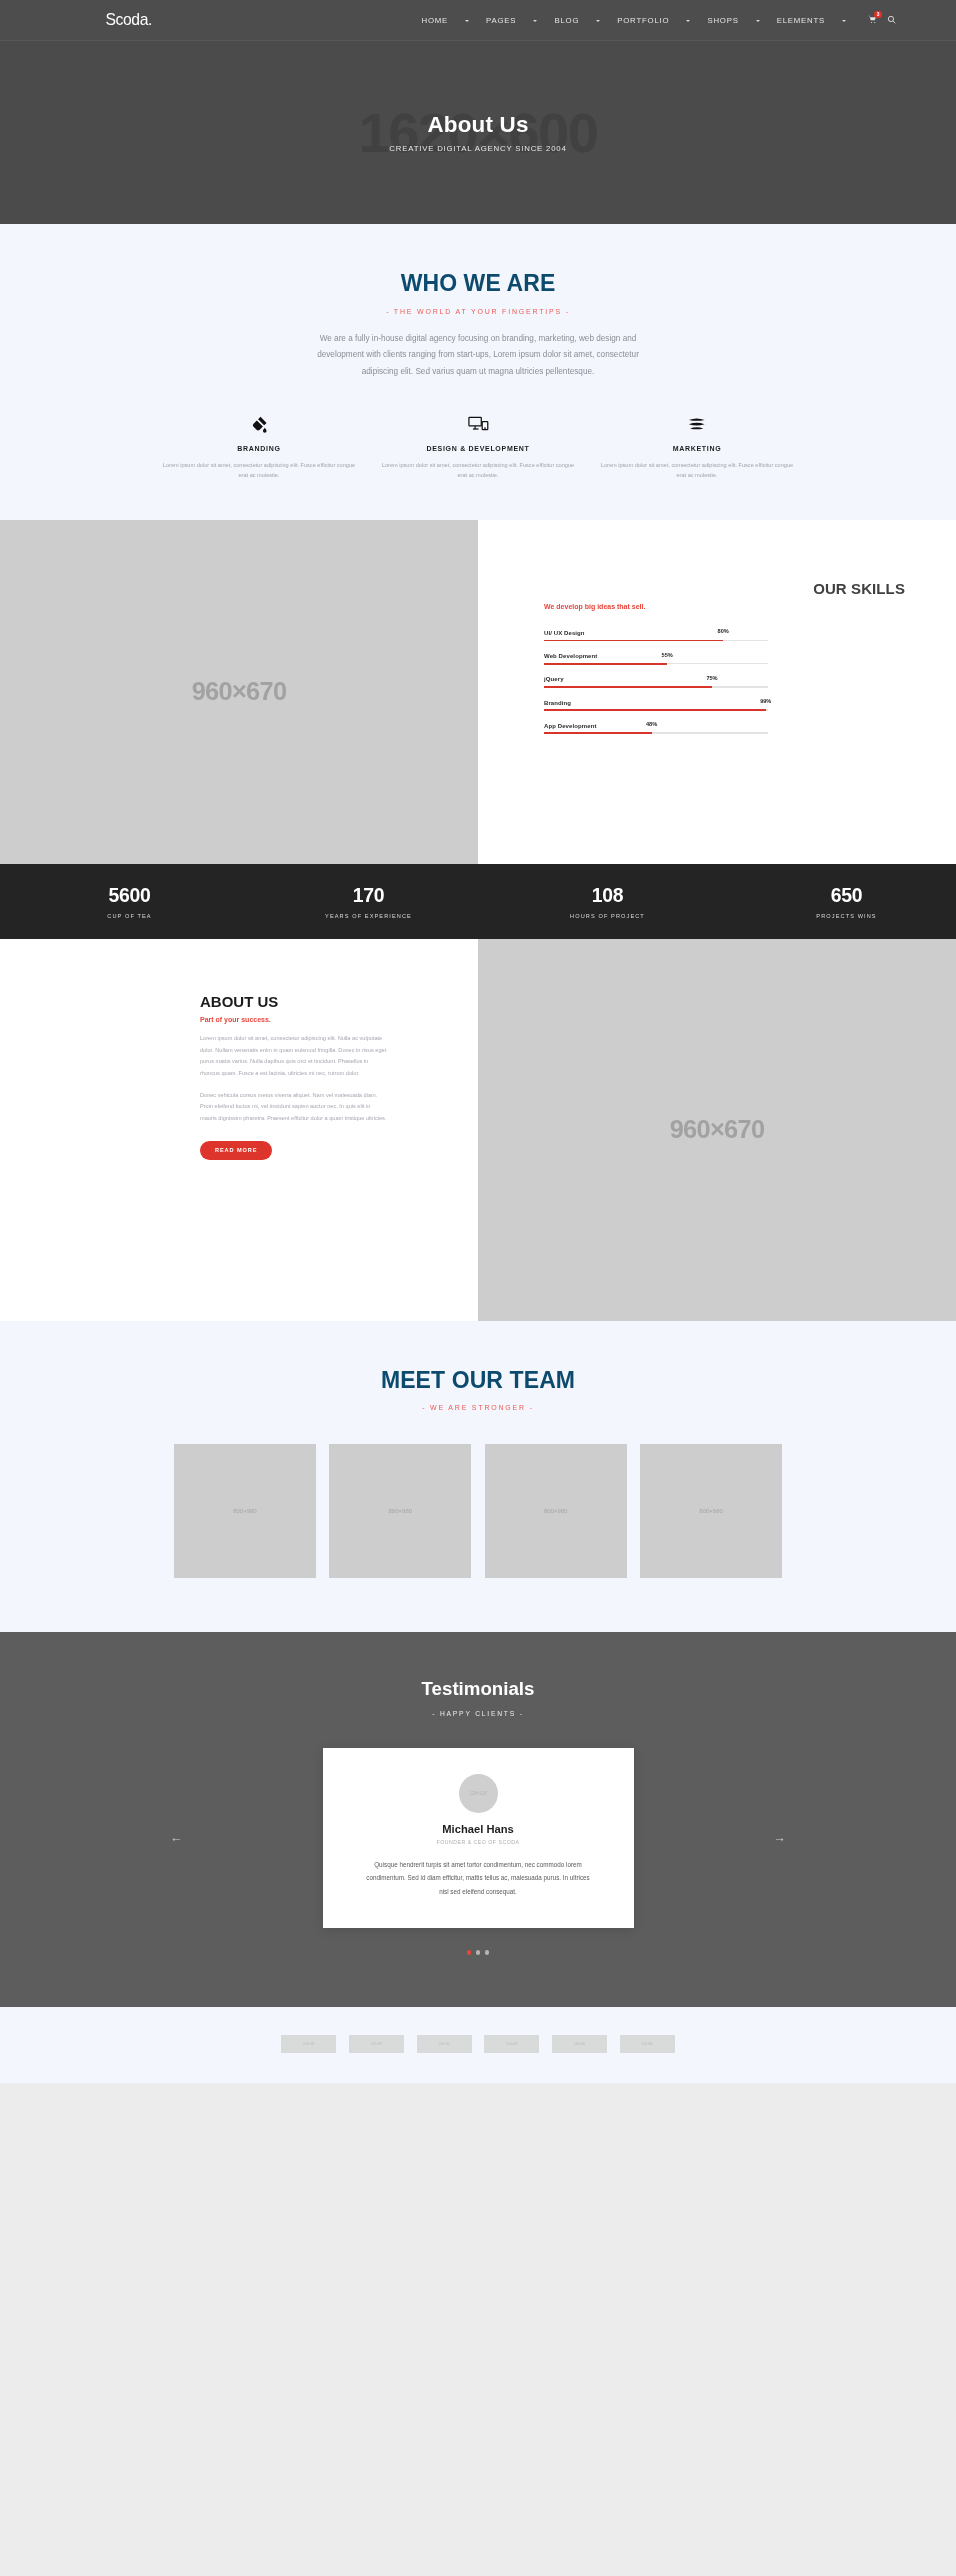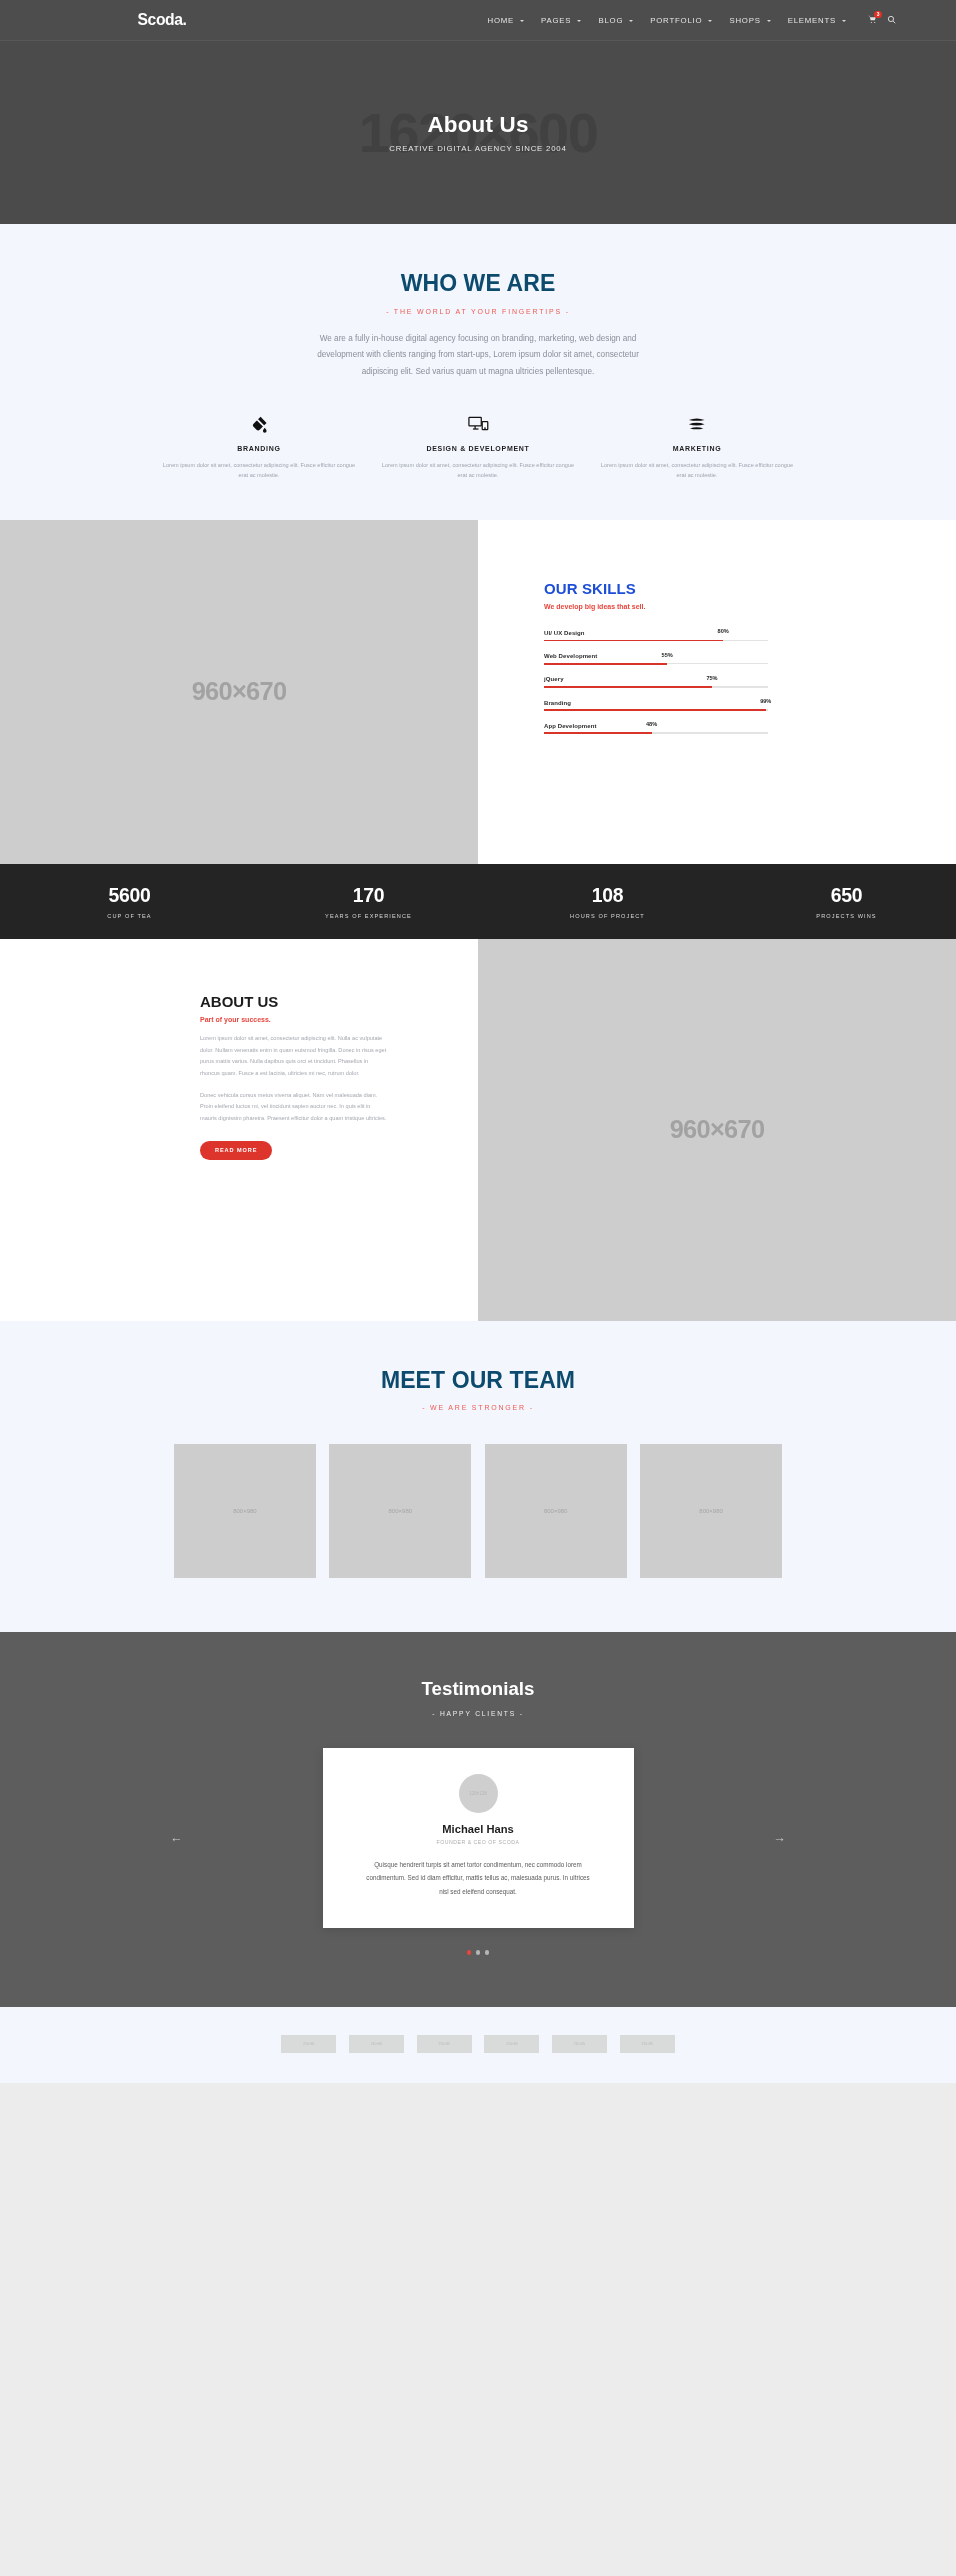--- a/index.html
+++ b/index.html
@@ -13,27 +13,27 @@
   .page { width:956px; margin:0 auto; position:relative; }
 
   
   .header {
     height:41px; background:#4d4d4d; display:flex; align-items:center;
     justify-content:center; position:relative; z-index:30;
     border-bottom:0.7px solid #575757;
   }
   .header-inner { width:881px; display:flex; align-items:center; }
   .logo {
-    color:#fff; font-size:15.7px; font-weight:bold; letter-spacing:-0.4px;
-    margin-left:100px; font-family:"Liberation Sans", sans-serif;
+    color:#fff; font-size:15.7px; font-weight:normal; letter-spacing:-0.4px;
+    margin-left:68px; font-family:"Liberation Sans", sans-serif;
   }
   .nav { margin-left:auto; display:flex; align-items:center; gap:17px; padding-right:22.4px;}
   .nav-item {
     color:#e6e6e6; font-size:7.8px; letter-spacing:0.8px; font-weight:400;
-    display:flex; align-items:center; gap:6px; cursor:pointer;
+    display:flex; align-items:center; gap:17px; cursor:pointer;
   }
   .caret { display:inline-block; width:0; height:0;
     border-left:2.2px solid transparent; border-right:2.2px solid transparent;
     border-top:2.6px solid #d8d8d8; position:relative; top:0.7px;}
   .nav-tools { display:flex; align-items:center; gap:10.5px; margin-left:4.5px; }
   .cart-wrap { position:relative; color:#e3e3e3; font-size:9px; cursor:pointer;}
   .cart-badge {
     position:absolute; top:-3.7px; right:-5.2px; background:#e03127; color:#fff;
     font-size:4.9px; border-radius:50%; width:7.5px; height:7.5px;
     display:flex; align-items:center; justify-content:center; font-weight:bold;
@@ -71,21 +71,21 @@
   .svc-title { font-size:7px; font-weight:bold; color:#1d1d1d; letter-spacing:0.7px; margin-top:9.7px; }
   .svc-text { font-size:5.6px; line-height:1.9; color:#a0a4ad; margin-top:7.5px; }
 
   
   .skills-row { display:flex; height:344px; }
   .skills-img {
     width:478px; background:#cdcdcd; display:flex; align-items:center; justify-content:center;
     color:#a2a2a2; font-size:25.4px; font-weight:bold; letter-spacing:-0.7px;
   }
   .skills-box { width:478px; background:#fff; padding:60px 51px 0 66px; }
-  .skills-h { font-size:15px; font-weight:bold; color:#1d4ed8; letter-spacing:0.1px;}
+  .skills-h { font-size:15px; font-weight:bold; color:#404040; letter-spacing:0.1px;text-align:right;}
   .skills-sh { font-size:7px; color:#e8453c; margin-top:6px; font-weight:bold; }
   .bars { margin-top:20px; width:224px; }
   .bar-row { margin-bottom:12px; position:relative; }
   .bar-label { font-size:6px; color:#2b2b2b; font-weight:600; letter-spacing:0.1px; }
   .bar-track { height:1.5px; background:#e3e3e3; margin-top:3.7px; position:relative; }
   .bar-fill { height:1.9px; background:#d8342a; position:absolute; left:0; top:-0.1px; }
   .bar-pct {
     position:absolute; top:-1.5px; font-size:5.6px; color:#1f1f1f; font-weight:600;
     transform:translateX(-50%);
   }

